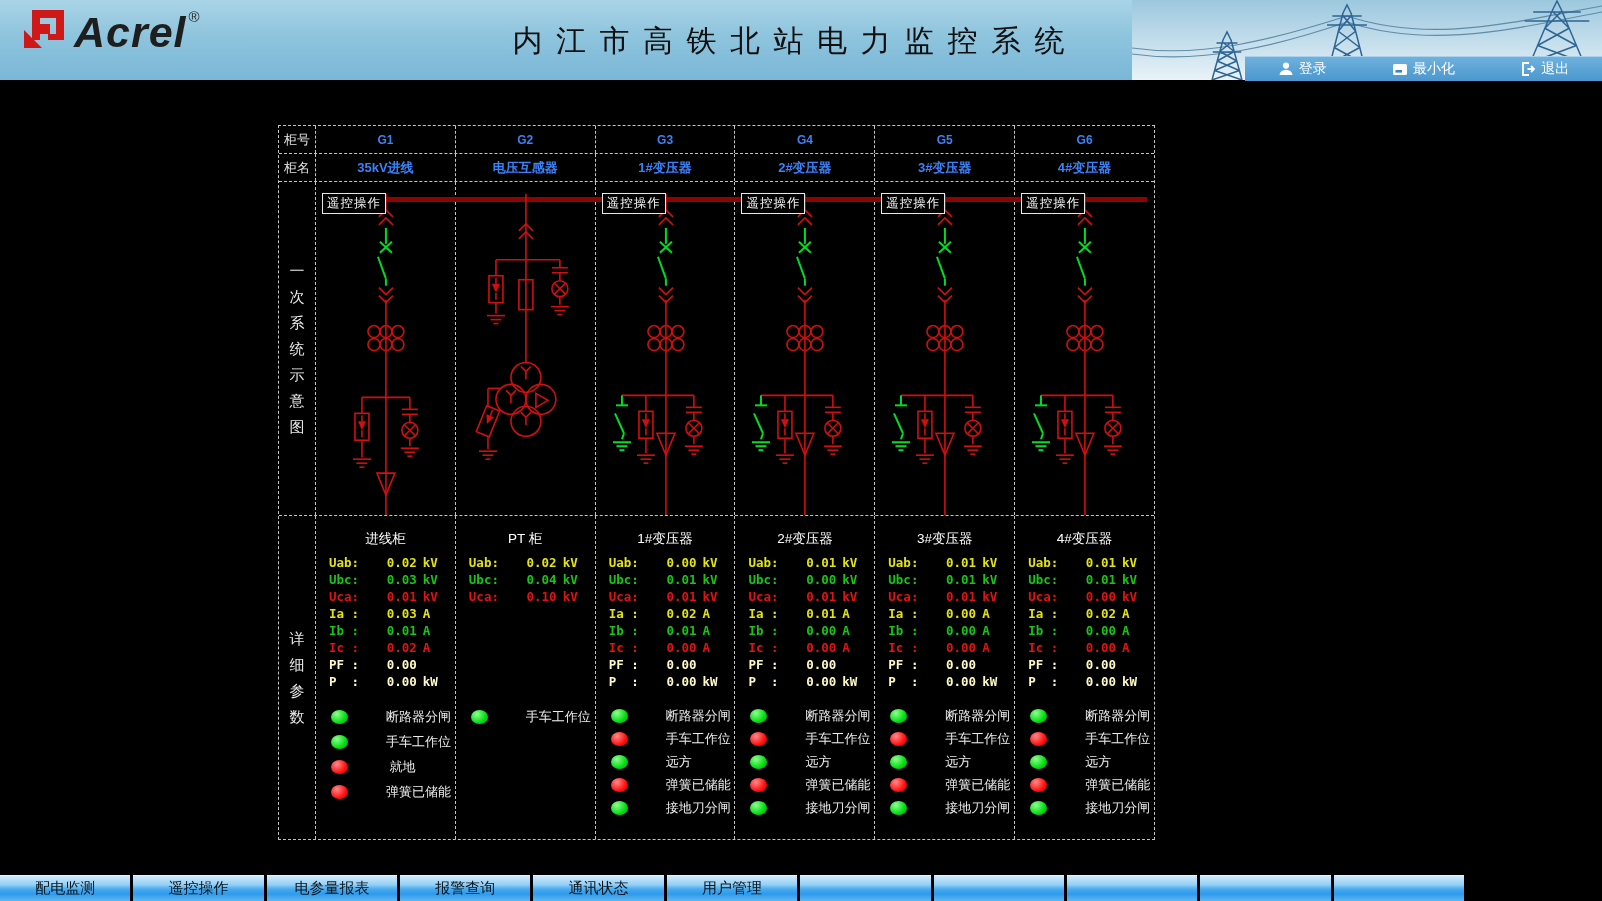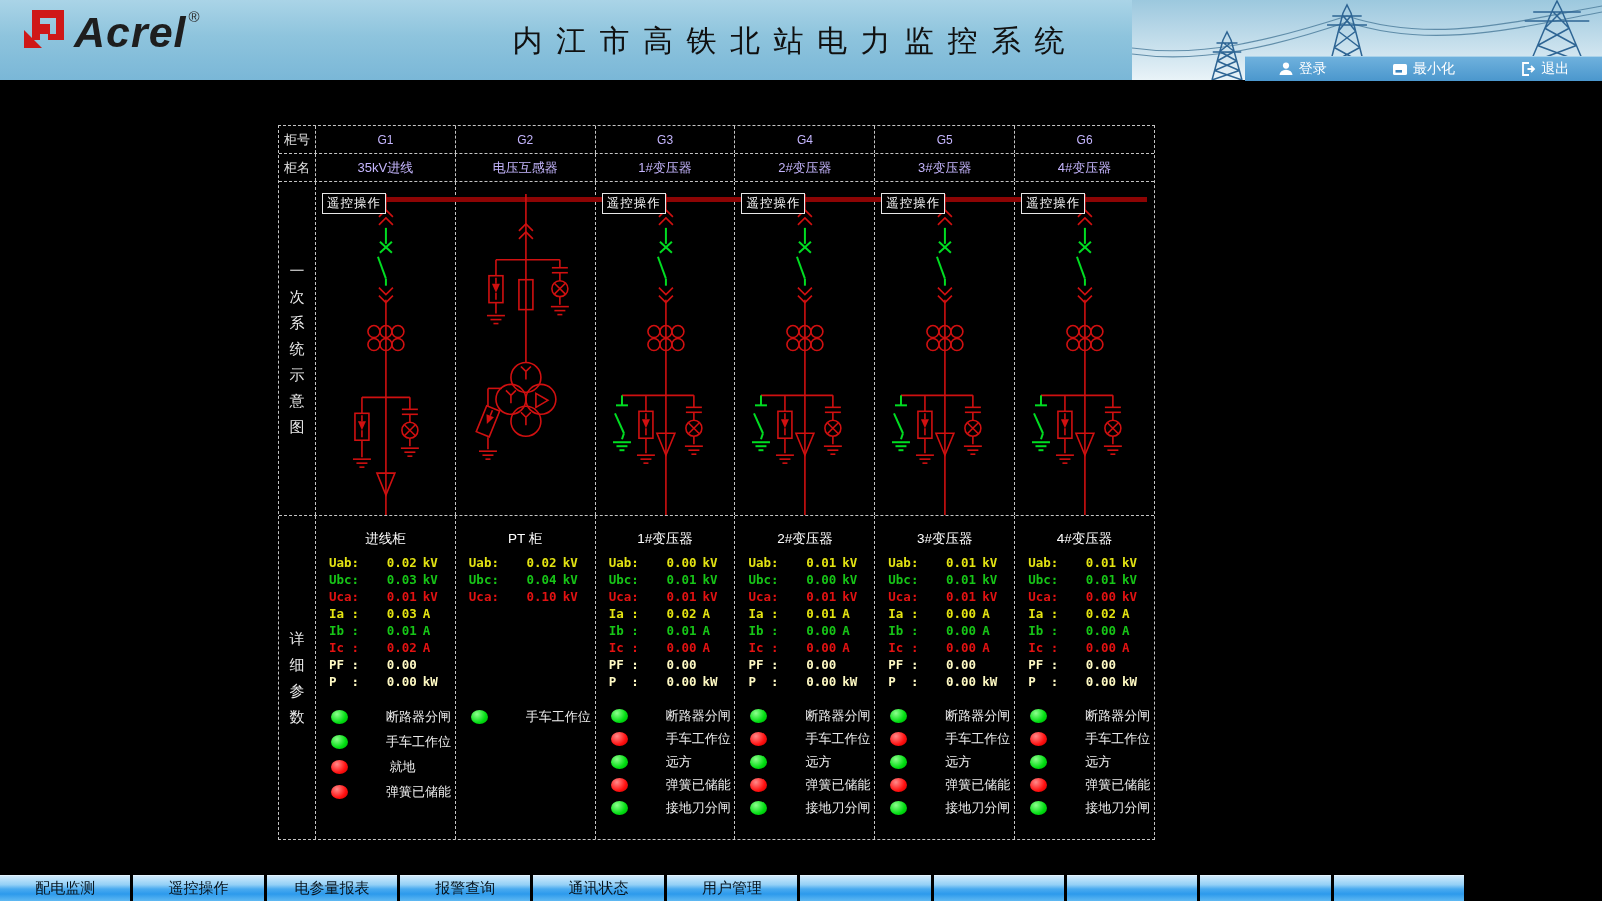--- a/index.html
+++ b/index.html
@@ -32,21 +32,21 @@
               color:#fff;font-size:18px;letter-spacing:1px;}
 
   
   .tbl{position:absolute;left:258px;top:125px;width:875px;height:713px;
        border:1px dashed #c4c4c4;box-sizing:content-box;margin-left:20px;}
   .trow{display:flex;position:relative;box-sizing:border-box;border-bottom:1px dashed #c4c4c4;}
   .trow:last-child{border-bottom:0;}
   .cell{box-sizing:border-box;border-right:1px dashed #c4c4c4;flex:1;position:relative;}
   .cell:last-child{border-right:0;}
   .vcell{width:37px;flex:none;display:flex;align-items:center;justify-content:center;}
-  .hcell{display:flex;align-items:center;justify-content:center;color:#c4b5fd;font-size:12px;}
+  .hcell{display:flex;align-items:center;justify-content:center;color:#3b82f6;font-size:12px;font-weight:bold;}
   .hcell.name{font-size:13px;}
   .rl{color:#e4e4e4;font-size:13px;}
   .vlabel{display:flex;flex-direction:column;align-items:center;gap:11px;
           color:#eaeaea;font-size:15px;line-height:15px;}
   .row-h{height:28px;}
   .row-diag{height:334px;}
   .row-par{height:323px;}
 
   
   .bus{position:absolute;top:15px;left:59px;right:7px;height:5px;background:#8d0404;z-index:1;}

